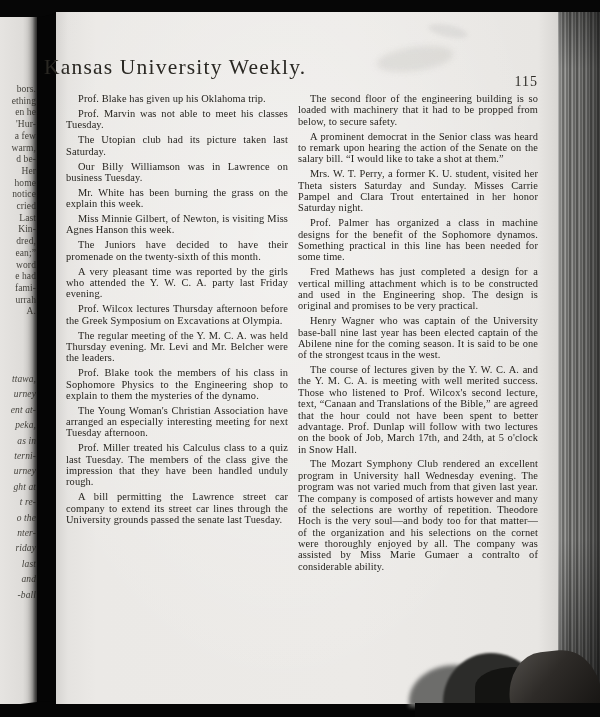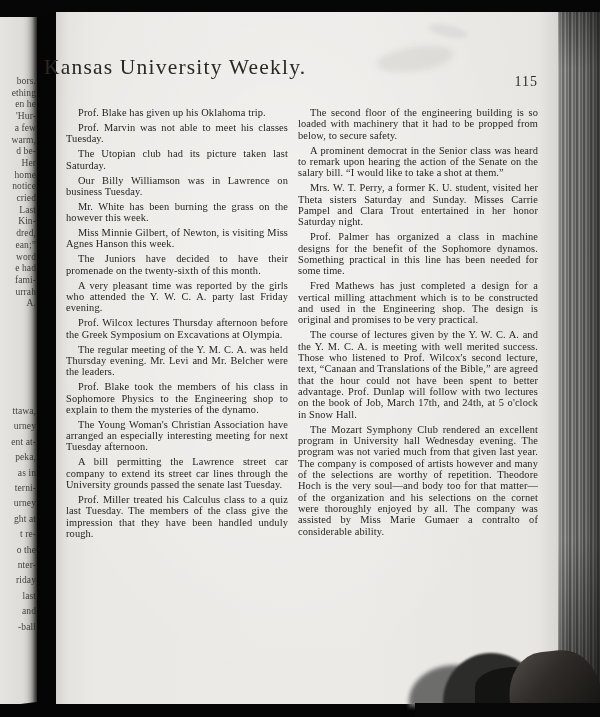--- a/index.html
+++ b/index.html
@@ -4,22 +4,22 @@
 <style>
   html,body{margin:0;padding:0;background:#060606;}
   .scene{position:relative;width:600px;height:717px;background:#080808;overflow:hidden;
          font-family:"Liberation Serif", serif;}
 
   
   .prev-page{position:absolute;left:0;top:16px;width:38px;height:688px;overflow:hidden;
     background:linear-gradient(90deg,#e6e4e1 0%,#dedcd9 60%,#c2c0bd 86%,#6f6e6c 97%,#2a2a2a 100%);}
   .frag-group{position:absolute;left:0;width:36px;text-align:right;color:#44423c;
     font-size:9.5px;letter-spacing:.1px;}
-  .frag-top{top:60px;line-height:11.7px;}
-  .frag-bottom{top:388px;line-height:15.4px;}
+  .frag-top{top:68px;line-height:11.7px;}
+  .frag-bottom{top:356px;line-height:15.4px;font-style:italic;}
   .frag-line{white-space:nowrap;}
 
   
   .gutter{position:absolute;left:37px;top:0;width:19px;height:717px;background:#050505;
     box-shadow:0 0 7px 3px rgba(0,0,0,.75);}
   .gutter::after{content:"";position:absolute;left:-37px;bottom:0;width:120px;height:16px;
     background:#050505;border-radius:100% 100% 0 0/170% 170% 0 0;}
 
   
   .page{position:absolute;left:56px;top:11px;width:502px;height:693px;color:#26241f;
@@ -30,21 +30,21 @@
   .smudge{position:absolute;left:320px;top:36px;width:78px;height:24px;border-radius:50%;
     background:rgba(125,125,122,.14);filter:blur(3px);transform:rotate(-8deg);}
   .smudge2{position:absolute;left:372px;top:14px;width:40px;height:12px;border-radius:50%;
     background:rgba(125,125,122,.12);filter:blur(2px);transform:rotate(12deg);}
 
   .page-header{position:absolute;left:0;top:44px;width:100%;height:32px;}
   .masthead{position:absolute;left:12px;width:100%;text-align:left;transform:translateX(-24px);
     font-size:21.5px;letter-spacing:1.2px;color:#2a2823;font-weight:400;}
   .page-num{position:absolute;right:20px;top:19px;font-size:14px;letter-spacing:1px;color:#2e2c27;}
 
-  .columns{position:absolute;left:10px;top:96px;right:20px;display:flex;gap:10px;}
+  .columns{position:absolute;left:10px;top:82px;right:20px;display:flex;gap:10px;}
   .col{text-align:justify;font-size:10.4px;line-height:11.35px;letter-spacing:.12px;}
   .col-left{width:222px;}
   .col-right{flex:1;}
   .para{margin:0 0 3.6px 0;text-indent:12px;}
 
   
   .fore-edge{position:absolute;left:558px;top:9px;width:42px;height:708px;
     background:
       linear-gradient(90deg,rgba(255,255,255,.22) 0,rgba(255,255,255,0) 8px,rgba(0,0,0,.15) 60%,rgba(0,0,0,.5) 100%),
       linear-gradient(180deg,rgba(0,0,0,.3) 0,rgba(0,0,0,0) 60px,rgba(0,0,0,0) 75%,rgba(0,0,0,.45) 96%),
@@ -126,37 +126,38 @@
       <div class="masthead">Kansas University Weekly.</div>
       <div class="page-num">115</div>
     </div>
 
     <div class="columns">
       <div class="col col-left">
           <p class="para">Prof. Blake has given up his Oklahoma trip.</p>
           <p class="para">Prof. Marvin was not able to meet his classes Tuesday.</p>
           <p class="para">The Utopian club had its picture taken last Saturday.</p>
           <p class="para">Our Billy Williamson was in Lawrence on business Tuesday.</p>
-          <p class="para">Mr. White has been burning the grass on the however this week.</p>
+          <p class="para">Mr. White has been burning the grass on the explain this week.</p>
           <p class="para">Miss Minnie Gilbert, of Newton, is visiting Miss Agnes Hanson this week.</p>
           <p class="para">The Juniors have decided to have their promenade on the twenty-sixth of this month.</p>
           <p class="para">A very pleasant time was reported by the girls who attended the Y. W. C. A. party last Friday evening.</p>
           <p class="para">Prof. Wilcox lectures Thursday afternoon before the Greek Symposium on Excavations at Olympia.</p>
           <p class="para">The regular meeting of the Y. M. C. A. was held Thursday evening.  Mr. Levi and Mr. Belcher were the leaders.</p>
           <p class="para">Prof. Blake took the members of his class in Sophomore Physics to the Engineering shop to explain to them the mysteries of the dynamo.</p>
           <p class="para">The Young Woman's Christian Association have arranged an especially interesting meeting for next Tuesday afternoon.</p>
+          <p class="para">Prof. Miller treated his Calculus class to a quiz last Tuesday.  The members of the class give the impression that they have been handled unduly rough.</p>
           <p class="para">A bill permitting the Lawrence street car company to extend its street car lines through the University grounds passed the senate last Tuesday.</p>
-          <p class="para">Prof. Miller treated his Calculus class to a quiz last Tuesday.  The members of the class give the impression that they have been handled unduly rough.</p>
         </div>
       <div class="col col-right">
           <p class="para">The second floor of the engineering building is so loaded with machinery that it had to be propped from below, to secure safety.</p>
           <p class="para">A prominent democrat in the Senior class was heard to remark upon hearing the action of the Senate on the salary bill.  “I would like to take a shot at them.”</p>
           <p class="para">Mrs. W. T. Perry, a former K. U. student, visited her Theta sisters Saturday and Sunday. Misses Carrie Pampel and Clara Trout entertained in her honor Saturday night.</p>
           <p class="para">Prof. Palmer has organized a class in machine designs for the benefit of the Sophomore dynamos.  Something practical in this line has been needed for some time.</p>
           <p class="para">Fred Mathews has just completed a design for a vertical milling attachment which is to be constructed and used in the Engineering shop. The design is original and promises to be very practical.</p>
+          <p class="para">Henry Wagner who was captain of the University base-ball nine last year has been elected captain of the Abilene nine for the coming season. It is said to be one of the strongest tcaus in the west.</p>
           <p class="para">The course of lectures given by the Y. W. C. A. and the Y. M. C. A. is meeting with well merited success.  Those who listened to Prof. Wilcox's second lecture, text, “Canaan and Translations of the Bible,” are agreed that the hour could not have been spent to better advantage.  Prof. Dunlap will follow with two lectures on the book of Job, March 17th, and 24th, at 5 o'clock in Snow Hall.</p>
           <p class="para">The Mozart Symphony Club rendered an excellent program in University hall Wednesday evening.  The program was not varied much from that given last year.  The company is composed of artists however and many of the selections are worthy of repetition.  Theodore Hoch is the very soul—and body too for that matter—of the organization and his selections on the cornet were thoroughly enjoyed by all. The company was assisted by Miss Marie Gumaer a contralto of considerable ability.</p>
         </div>
     </div>
   </div>
 
   <div class="fore-edge"></div>
 
   <div class="top-band"></div>
   <div class="bottom-band"></div>

